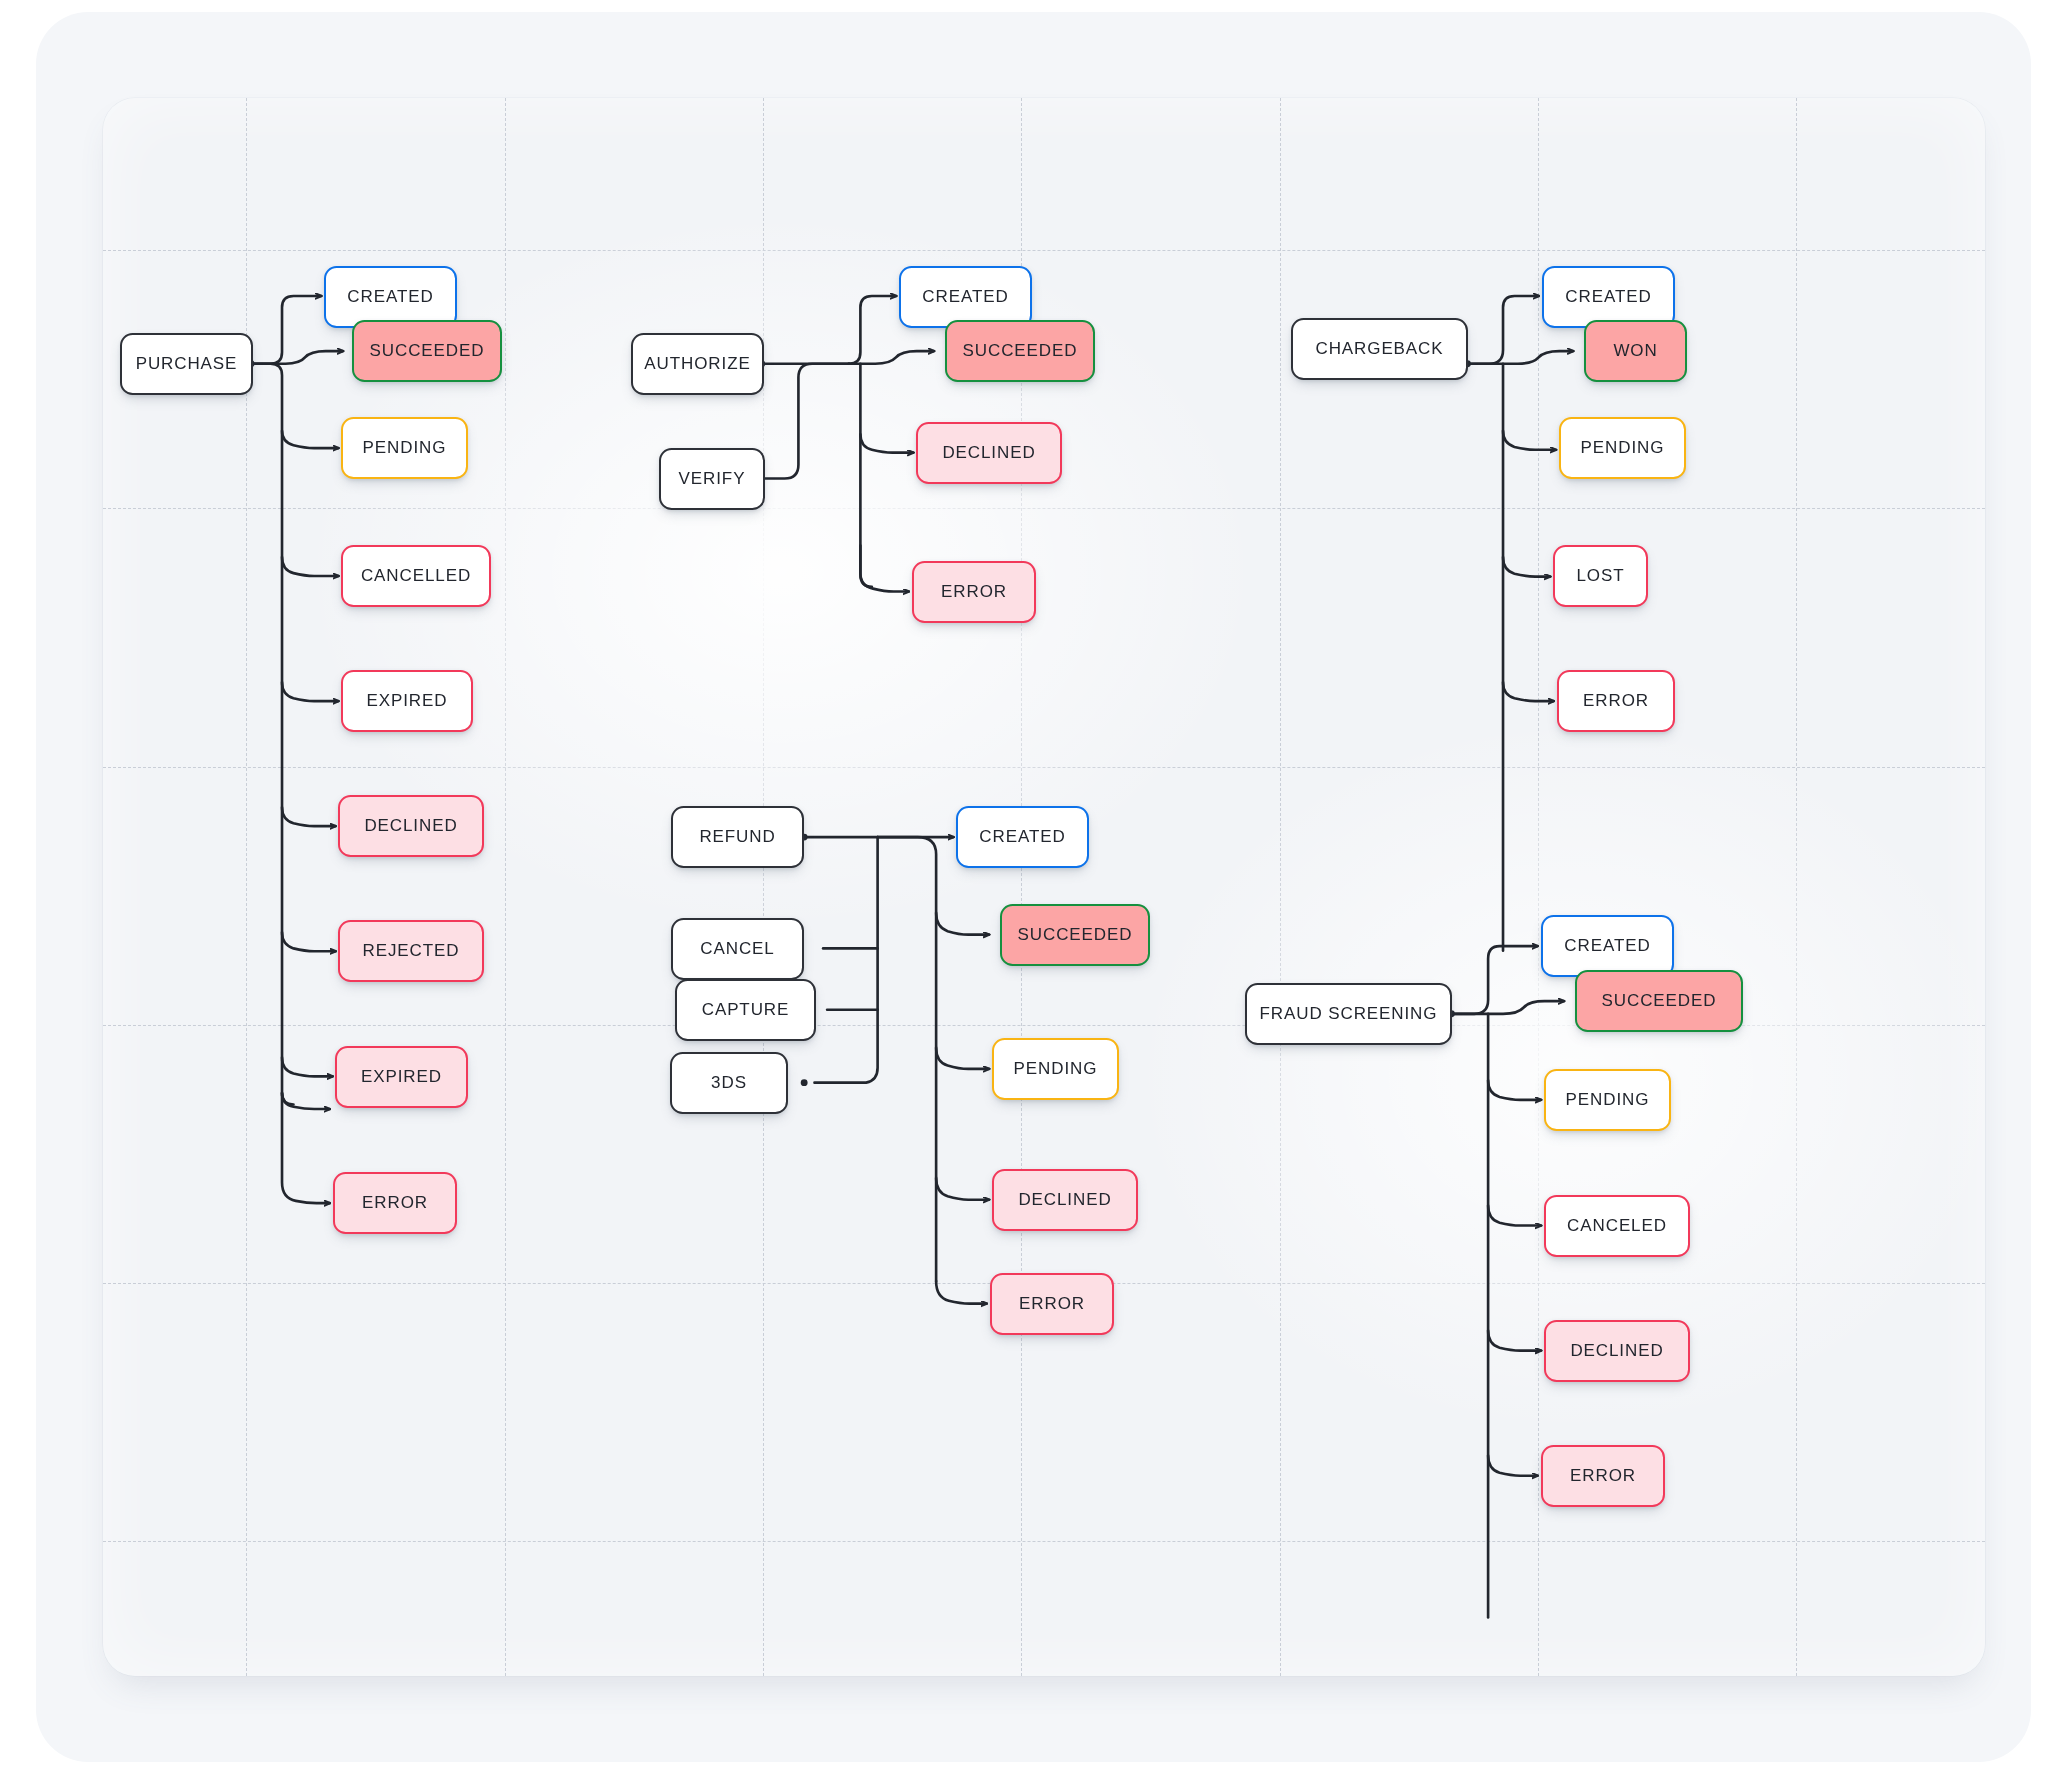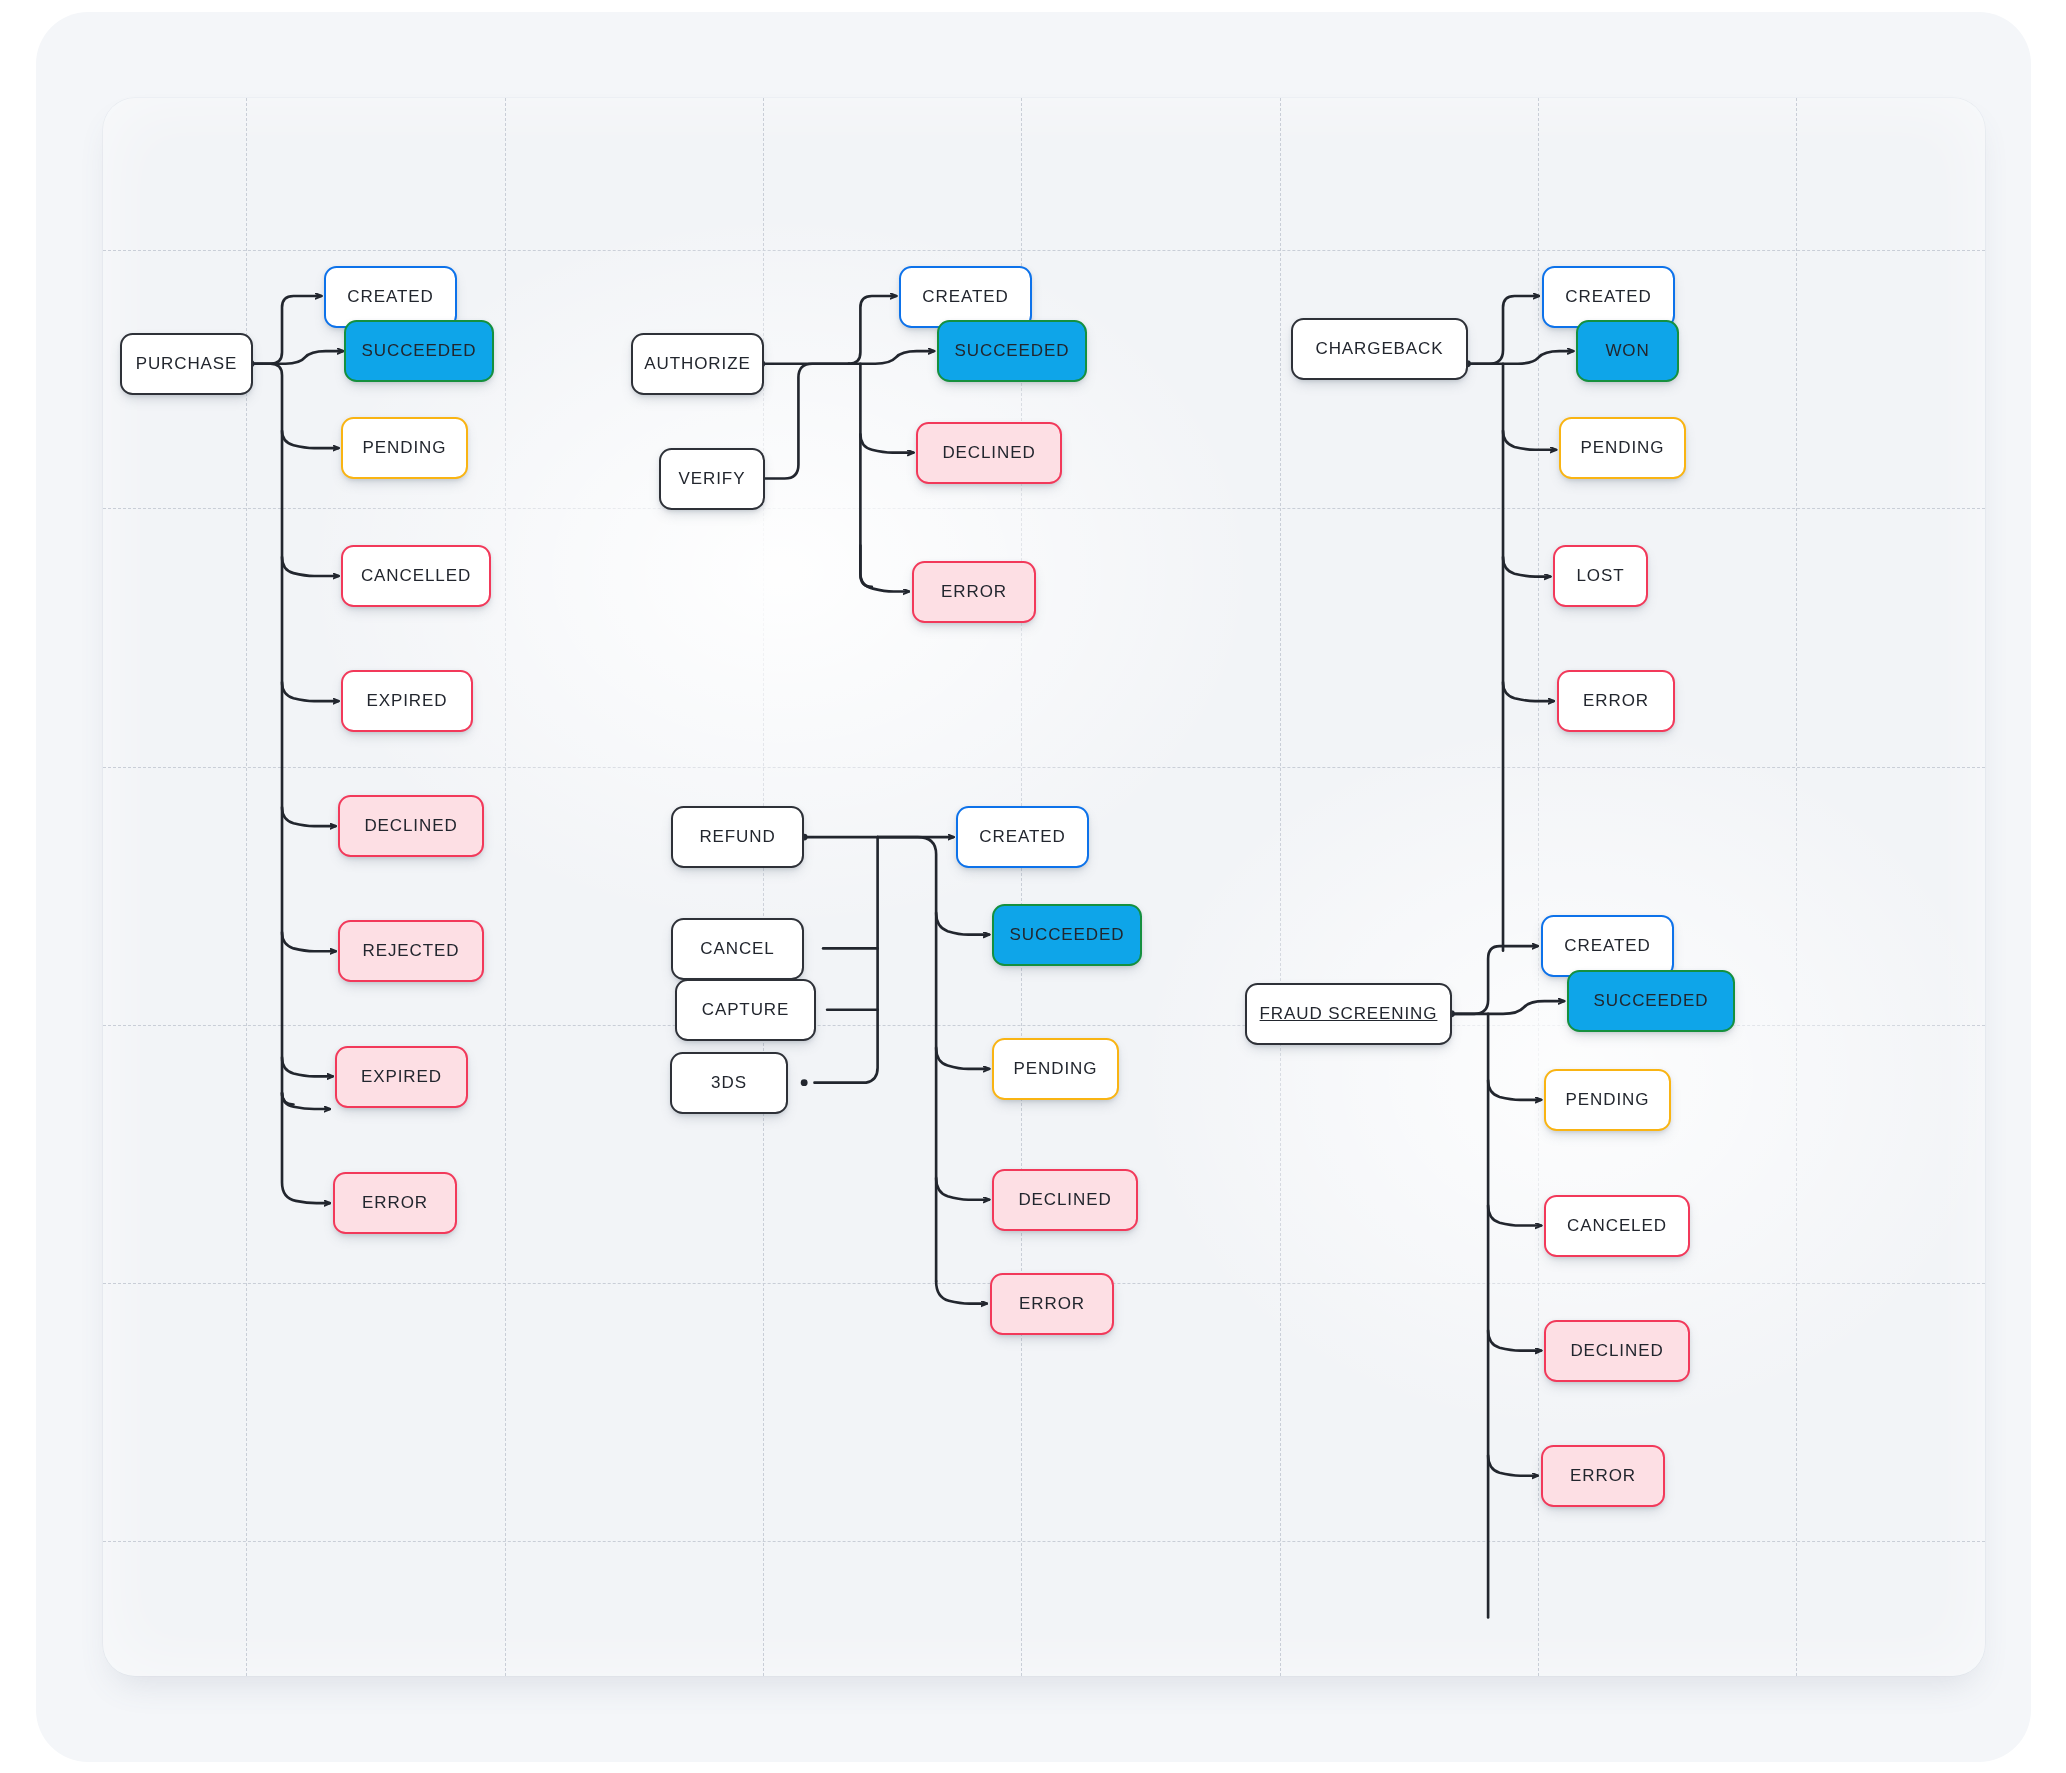--- a/index.html
+++ b/index.html
@@ -65,21 +65,21 @@
     background: #ffffff;
     box-shadow: 0 5.7px 12.6px -4.6px rgba(80,92,112,.28),
                 0 1.7px 4.6px -1.1px rgba(80,92,112,.18);
     color: #22262e;
     font-size: 17px;
     letter-spacing: 0.9px;
     white-space: nowrap;
     font-family: "Liberation Sans", sans-serif;
   }
   .node.blue   { border-color: #0d72ea; }
-  .node.green  { border-color: #15903f; background: #0ea5e9; }
+  .node.green  { border-color: #15903f; background: #fca5a5; margin-left: 8px; }
   .node.orange { border-color: #f9b413; }
   .node.red    { border-color: #f2395a; }
   .node.redfill{ border-color: #f2395a; background: #fddfe4; }
   .node.dark   { border-color: #2e3138; }
 </style>
 </head>
 <body>
 
 <div id="app">
   <div id="shell"></div>
@@ -226,21 +226,21 @@
     <div class="node redfill" style="left:887px; top:1175px; width:124px; height:62px;">ERROR</div>
 
     <div class="node dark" style="left:1188px; top:220px; width:177px; height:62px;">CHARGEBACK</div>
 
     <div class="node blue" style="left:1439px; top:168px; width:133px; height:62px;">CREATED</div>
     <div class="node green" style="left:1473px; top:222px; width:103px; height:62px;">WON</div>
     <div class="node orange" style="left:1456px; top:319px; width:127px; height:62px;">PENDING</div>
     <div class="node red" style="left:1450px; top:447px; width:95px; height:62px;">LOST</div>
     <div class="node red" style="left:1454px; top:572px; width:118px; height:62px;">ERROR</div>
 
-    <div class="node dark" style="left:1142px; top:885px; width:207px; height:62px;text-decoration:underline;">FRAUD SCREENING</div>
+    <div class="node dark" style="left:1142px; top:885px; width:207px; height:62px;">FRAUD SCREENING</div>
 
     <div class="node blue" style="left:1438px; top:817px; width:133px; height:62px;">CREATED</div>
     <div class="node green" style="left:1464px; top:872px; width:168px; height:62px;">SUCCEEDED</div>
     <div class="node orange" style="left:1441px; top:971px; width:127px; height:62px;">PENDING</div>
     <div class="node red" style="left:1441px; top:1097px; width:146px; height:62px;">CANCELED</div>
     <div class="node redfill" style="left:1441px; top:1222px; width:146px; height:62px;">DECLINED</div>
     <div class="node redfill" style="left:1438px; top:1347px; width:124px; height:62px;">ERROR</div>
   </div>
 </div>
 

